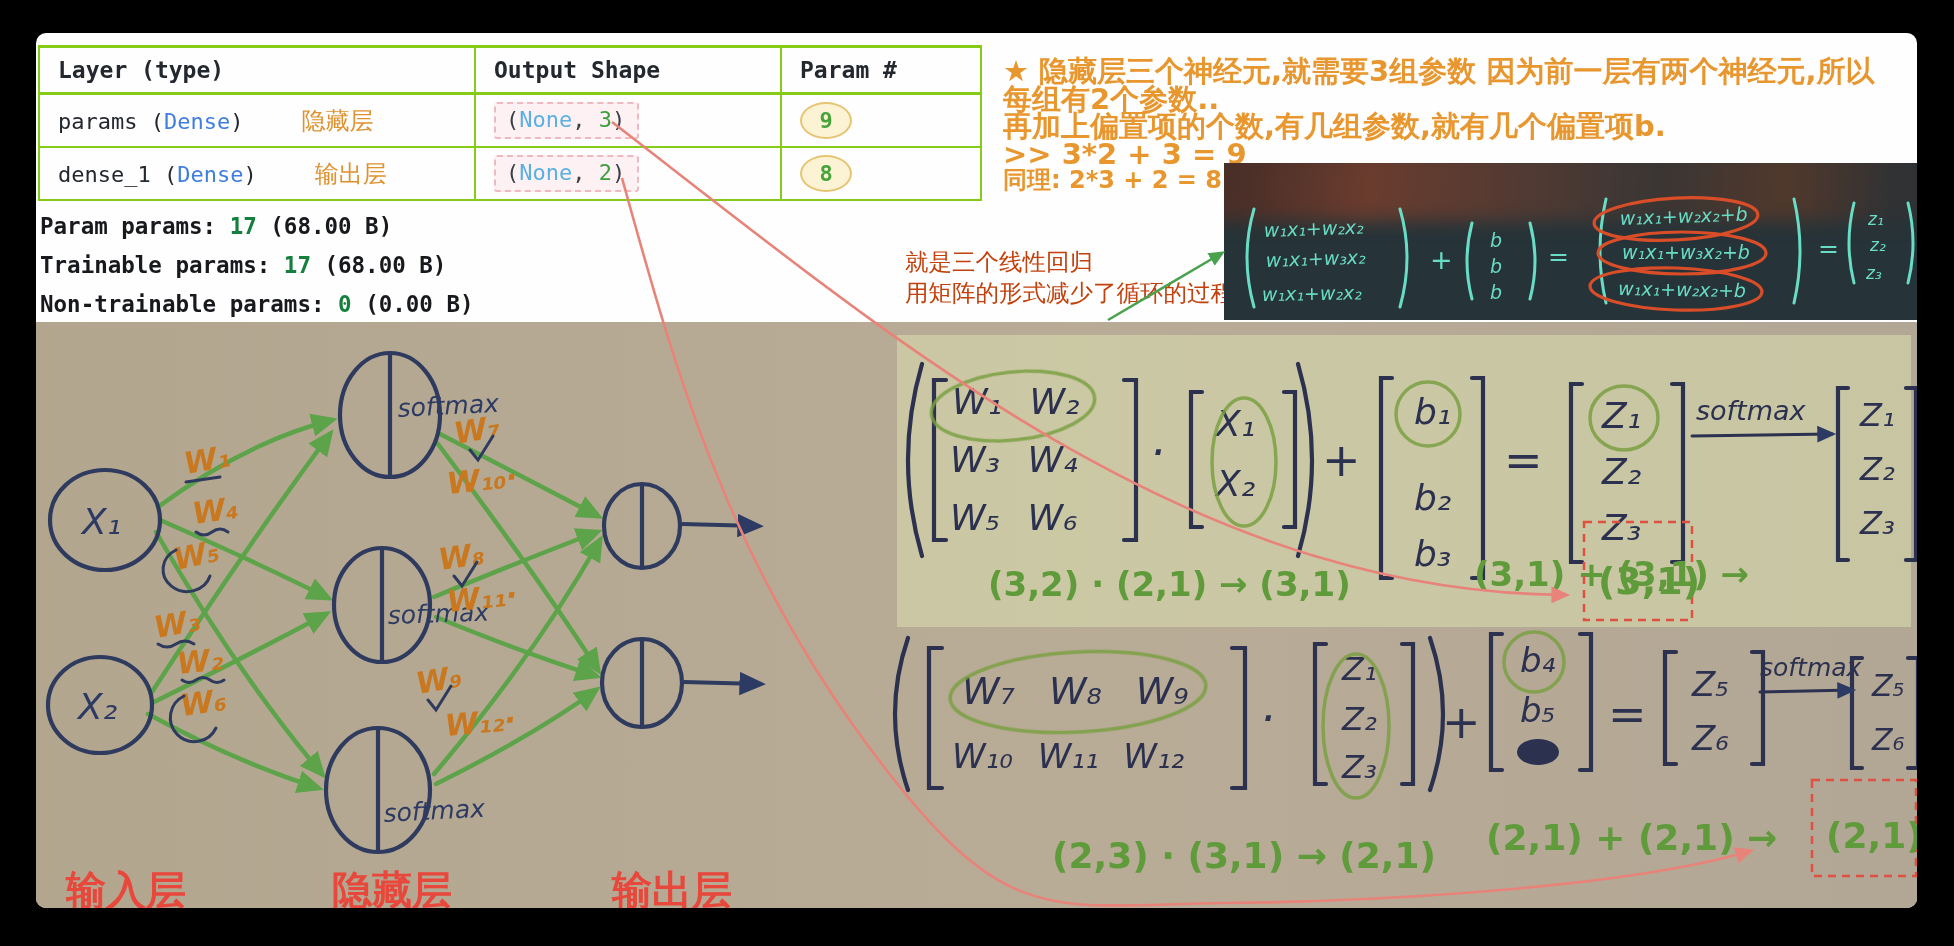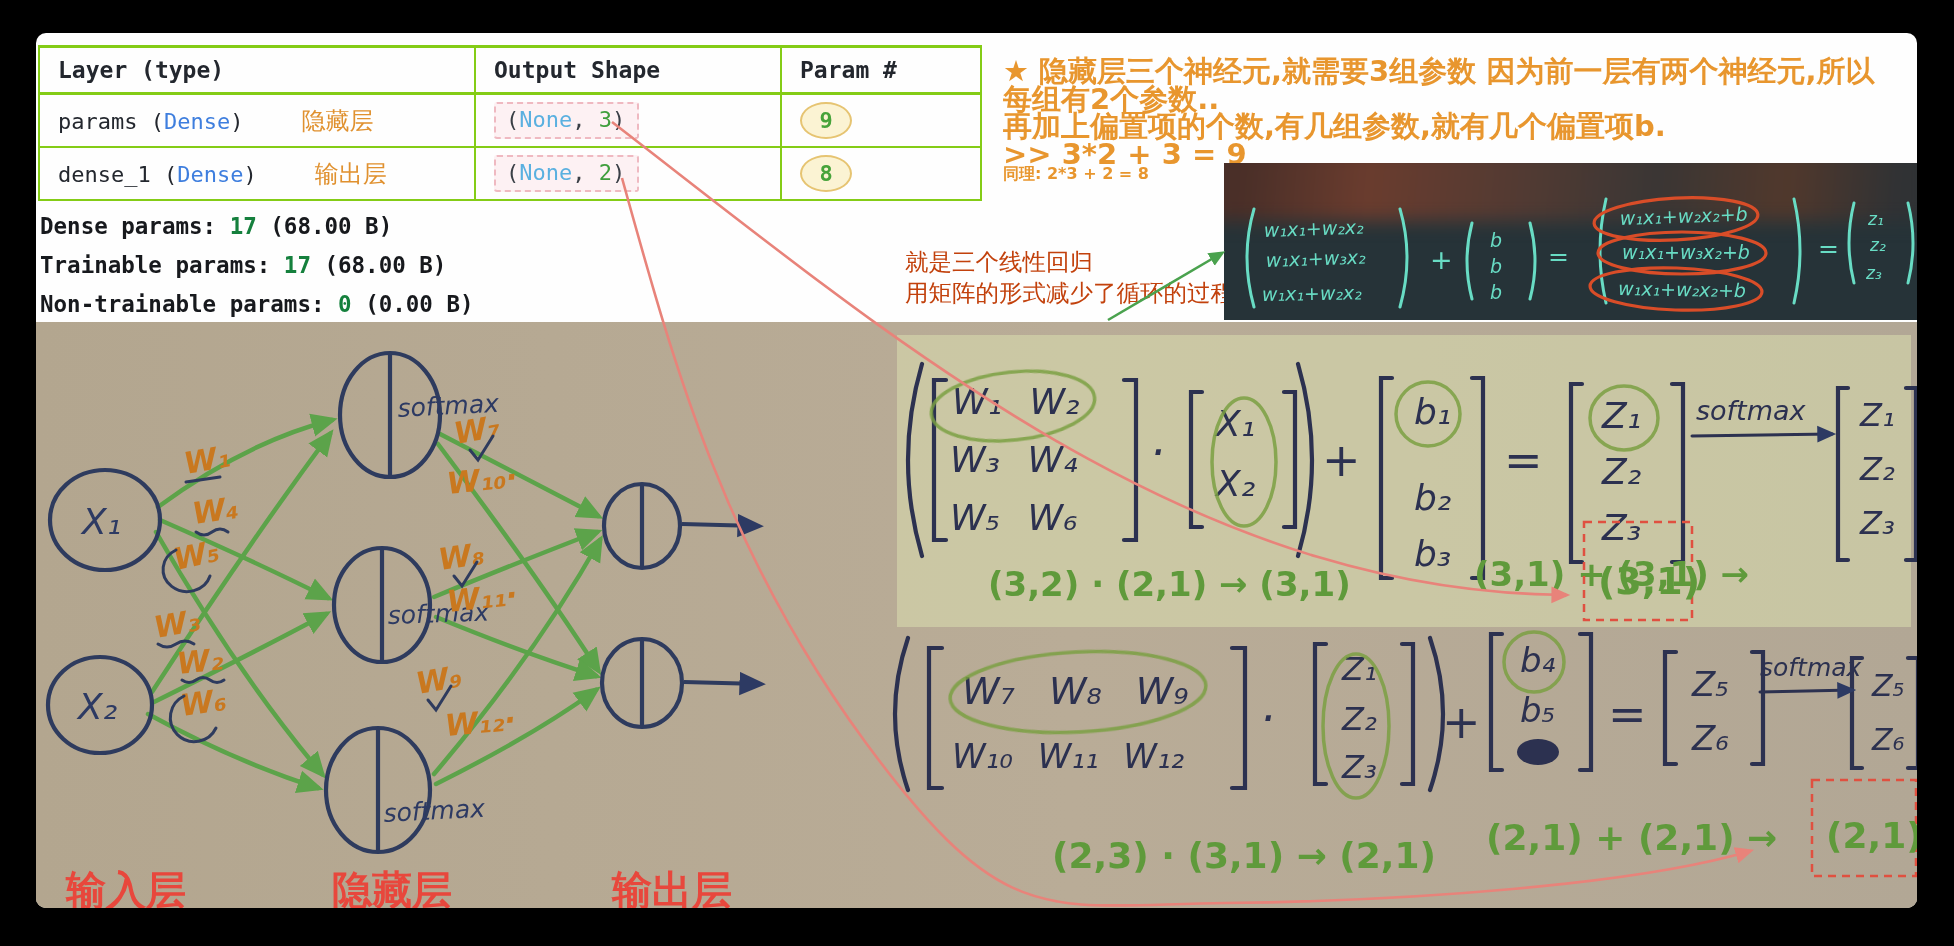--- a/index.html
+++ b/index.html
@@ -25,21 +25,21 @@
          border:2px solid #e6c472;border-radius:50%;background:#fbf3d3;color:#47a33a;
          font-weight:bold;font-size:22px;}
   
   .params{position:absolute;left:4px;top:180px;font-family:"DejaVu Sans Mono",monospace;
           font-weight:bold;font-size:22.5px;color:#17191d;}
   .sline{margin-bottom:13px;white-space:nowrap;}
   .sval{color:#15803d;margin-top:32px;}
   
   .note-star{position:absolute;left:967px;top:25px;width:900px;color:#e8962e;font-weight:bold;
              font-size:29px;line-height:27.5px;}
-  .note-tongli{position:absolute;left:967px;top:131px;color:#e8962e;font-weight:bold;font-size:16px;}
+  .note-tongli{position:absolute;left:967px;top:131px;color:#e8962e;font-weight:bold;font-size:24px;}
   .note-green{position:absolute;left:869px;top:214px;color:#c2410c;font-size:23.5px;line-height:31px;}
   
   .dark-panel{position:absolute;left:1188px;top:130px;width:693px;height:157px;background:#263338;
               overflow:hidden;}
   .panel-blur{position:absolute;left:-14px;top:-14px;width:720px;height:72px;filter:blur(9px);
               background:linear-gradient(95deg,#4a2f28 5%,#6a3c2e 22%,#503a33 45%,#3a3634 62%,#51382c 80%,#303234 95%);}
   .dark-panel svg{position:absolute;left:0;top:0;}
   
   .whiteboard{position:absolute;left:0;top:289px;width:1881px;height:586px;background:#b5a993;}
   
@@ -91,21 +91,21 @@
         </td>
         <td class="c3">
           <span class="badge">8</span>
         </td>
       </tr>
     </tbody>
   </table>
 
   <div class="params">
     <div class="sline">
-      <span>Dense params:</span>
+      <span>Param params:</span>
       <span class="sval">17</span>
       <span>(68.00 B)</span>
     </div>
     <div class="sline">
       <span>Trainable params:</span>
       <span class="sval">17</span>
       <span>(68.00 B)</span>
     </div>
     <div class="sline">
       <span>Non-trainable params:</span>

